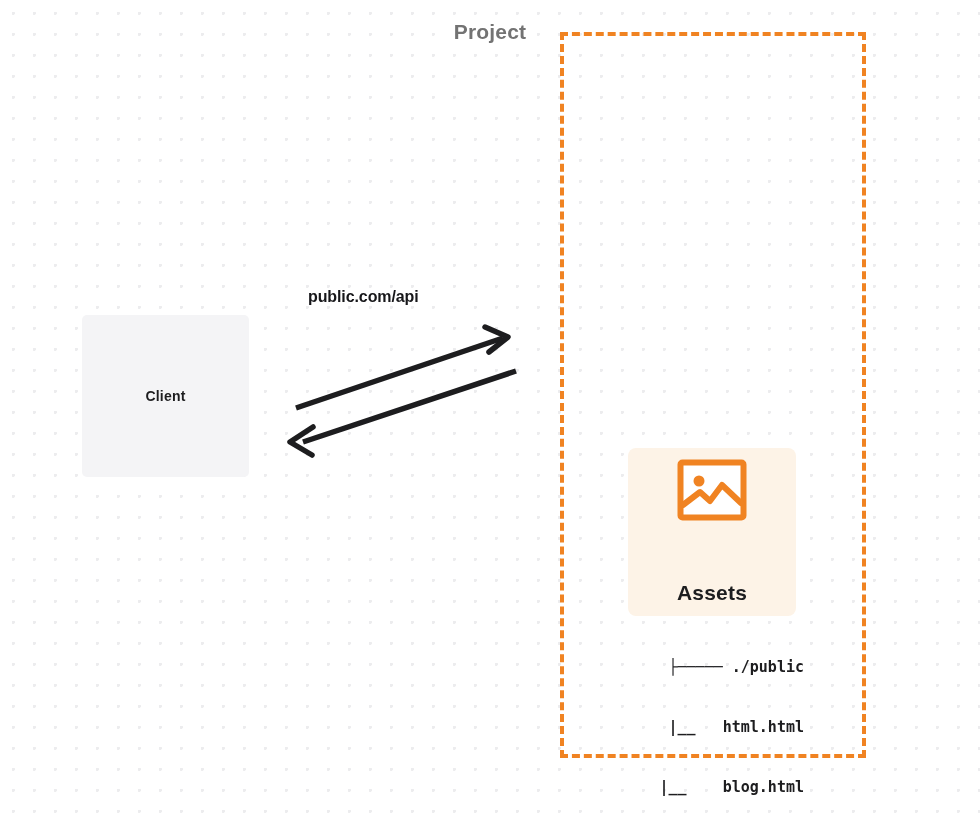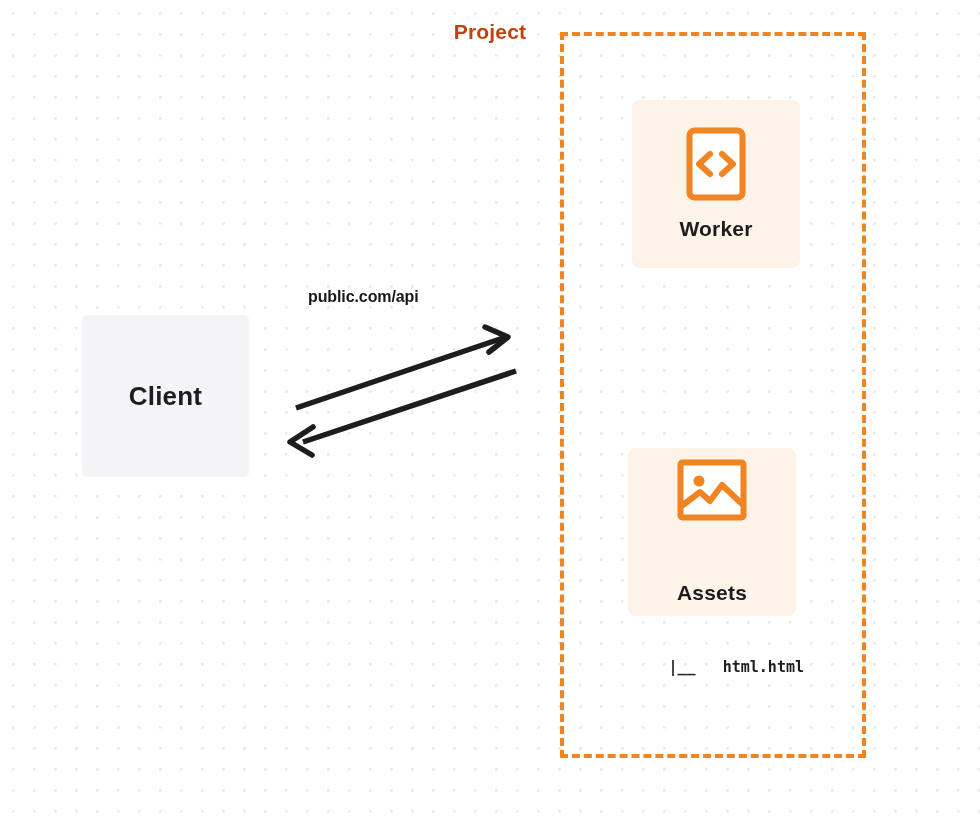--- a/index.html
+++ b/index.html
@@ -32,21 +32,21 @@
     top: 315px;
     width: 167px;
     height: 162px;
     background: #f4f4f6;
     border-radius: 5px;
     display: flex;
     align-items: center;
     justify-content: center;
   }
   #client-node .node-label {
-    font-size: 26px;
+    font-size: 14px;
     font-weight: bold;
     color: #1d1d1f;
     letter-spacing: 0.2px;
   }
 
   
   #edge-layer {
     position: absolute;
     left: 0;
     top: 0;
@@ -78,21 +78,21 @@
   }
   #project-title {
     position: absolute;
     left: 50%;
     top: 32px;
     transform: translate(-50%, -50%);
     background: #ffffff;
     padding: 0 7px;
     font-size: 21px;
     font-weight: bold;
-    color: #c2410c;
+    color: #737373;
     white-space: nowrap;
     letter-spacing: 0.2px;
   }
 
   
   .service-card {
     position: absolute;
     background: #fdf3e7;
     border-radius: 8px;
     display: flex;
@@ -162,40 +162,32 @@
       <line x1="516" y1="371" x2="303" y2="442" stroke="#1d1d1f" stroke-width="5.5" stroke-linecap="butt"></line>
       <polyline points="313,427 290,442 312,455" fill="none" stroke="#1d1d1f" stroke-width="5.5" stroke-linecap="round" stroke-linejoin="round"></polyline>
     </g>
   </svg>
 
   <div id="edge-label">public.com/api</div>
 
   <div id="project-group"></div>
   <div id="project-title">Project</div>
 
-  <div id="worker-card" class="service-card">
-    <span class="card-icon">
-      <svg width="60" height="74" viewBox="0 0 60 74" xmlns="http://www.w3.org/2000/svg">
-        <rect x="3.5" y="3.5" width="53" height="67" rx="5" ry="5" fill="#ffffff" stroke="#f08322" stroke-width="6"></rect>
-        <polyline points="24,27 13,37 24,47" fill="none" stroke="#f08322" stroke-width="6" stroke-linecap="round" stroke-linejoin="round"></polyline>
-        <polyline points="36,27 47,37 36,47" fill="none" stroke="#f08322" stroke-width="6" stroke-linecap="round" stroke-linejoin="round"></polyline>
-      </svg>
-    </span>
-    <span class="card-label">Worker</span>
-  </div>
 
   <div id="assets-card" class="service-card">
     <span class="card-icon">
       <svg width="70" height="62" viewBox="0 0 70 62" xmlns="http://www.w3.org/2000/svg">
         <rect x="3.5" y="3.5" width="63" height="55" rx="2" ry="2" fill="#ffffff" stroke="#f08322" stroke-width="6"></rect>
         <circle cx="22" cy="22" r="5.5" fill="#f08322"></circle>
         <polyline points="6,46 23,33 33,42 45,26 64,44" fill="none" stroke="#f08322" stroke-width="6" stroke-linecap="round" stroke-linejoin="round"></polyline>
       </svg>
     </span>
     <span class="card-label">Assets</span>
   </div>
 
   <div id="file-tree">
+    <span class="tree-line">├───── ./public</span>
     <span class="tree-line">     |__   html.html</span>
+    <span class="tree-line">     |__    blog.html</span>
     
   </div>
 
 </div>
 
 </body></html>

